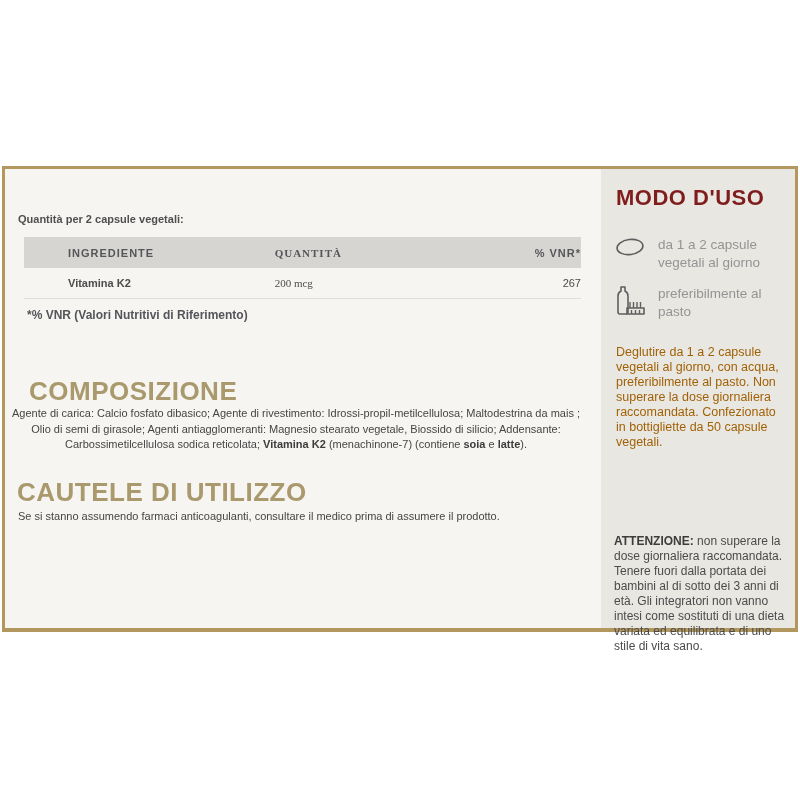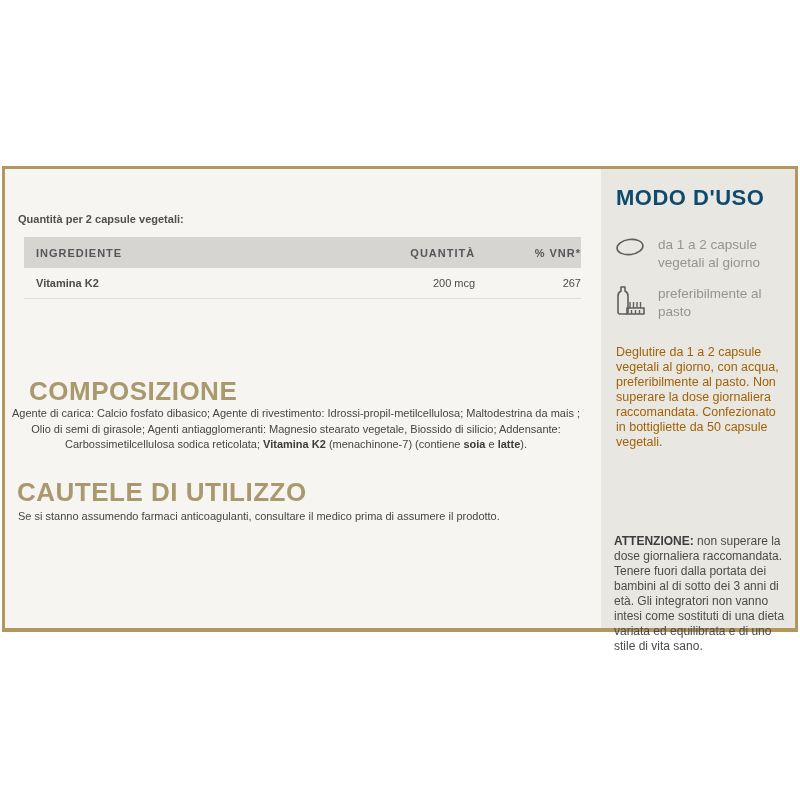--- a/index.html
+++ b/index.html
@@ -54,22 +54,22 @@
     background: #d7d5d2;
     height: 31px;
     font-weight: bold;
     letter-spacing: 1px;
   }
   .t-data {
     height: 31px;
     color: #4c4c4c;
     border-bottom: 1px solid #e0ded9;
   }
-  .c-ing { padding-left: 12px; text-align: left; }
-  .c-qty { text-align: right; }
+  .c-ing { padding-left: 12px; text-align: left; margin-left: 32px; }
+  .c-qty { text-align: left; font-family: Liberation Serif, serif; }
   .c-vnr { text-align: right; padding-right: 0; }
   .t-data .c-ing { font-weight: bold; }
 
   .footnote {
     position: absolute; top: 139px; left: 22px;
     font-size: 12px; font-weight: bold; color: #54555a;
   }
 
   .comp-text {
     position: absolute; top: 237px; left: 3px;
@@ -80,21 +80,21 @@
 
   .caut-text {
     position: absolute; top: 341px; left: 13px;
     width: 576px;
     font-size: 11px; color: #454545;
   }
 
   .panel-title {
     position: absolute; top: 16px; left: 15px;
     font-size: 22px; font-weight: bold;
-    letter-spacing: 0.5px; color: #0c4a6e;
+    letter-spacing: 0.5px; color: #7f1d1d;
     white-space: nowrap;
   }
   .usage-item {
     position: absolute; left: 13px;
     display: flex; gap: 10px; align-items: flex-start;
     width: 172px;
   }
   .ui-1 { top: 67px; }
   .ui-2 { top: 116px; }
   .usage-item .icon { flex: 0 0 34px; }
@@ -129,20 +129,21 @@
         <div class="c-qty">QUANTITÀ</div>
         <div class="c-vnr">% VNR*</div>
       </div>
       <div class="t-row t-data">
         <div class="c-ing">Vitamina K2</div>
         <div class="c-qty">200 mcg</div>
         <div class="c-vnr">267</div>
       </div>
     </div>
 
+    <div class="footnote">*% VNR (Valori Nutritivi di Riferimento)</div>
 
     <div class="gold-heading h-comp">COMPOSIZIONE</div>
     <div class="comp-text"><span>Agente di carica: Calcio fosfato dibasico; Agente di rivestimento: Idrossi-propil-metilcellulosa; Maltodestrina da mais ; Olio di semi di girasole; Agenti antiagglomeranti: Magnesio stearato vegetale, Biossido di silicio; Addensante: Carbossimetilcellulosa sodica reticolata; </span><b>Vitamina K2</b><span> (menachinone-7) (contiene </span><b>soia</b><span> e </span><b>latte</b><span>).</span></div>
 
     <div class="gold-heading h-caut">CAUTELE DI UTILIZZO</div>
     <div class="caut-text">Se si stanno assumendo farmaci anticoagulanti, consultare il medico prima di assumere il prodotto.</div>
 
   </div>
 
   <div class="side-panel">

